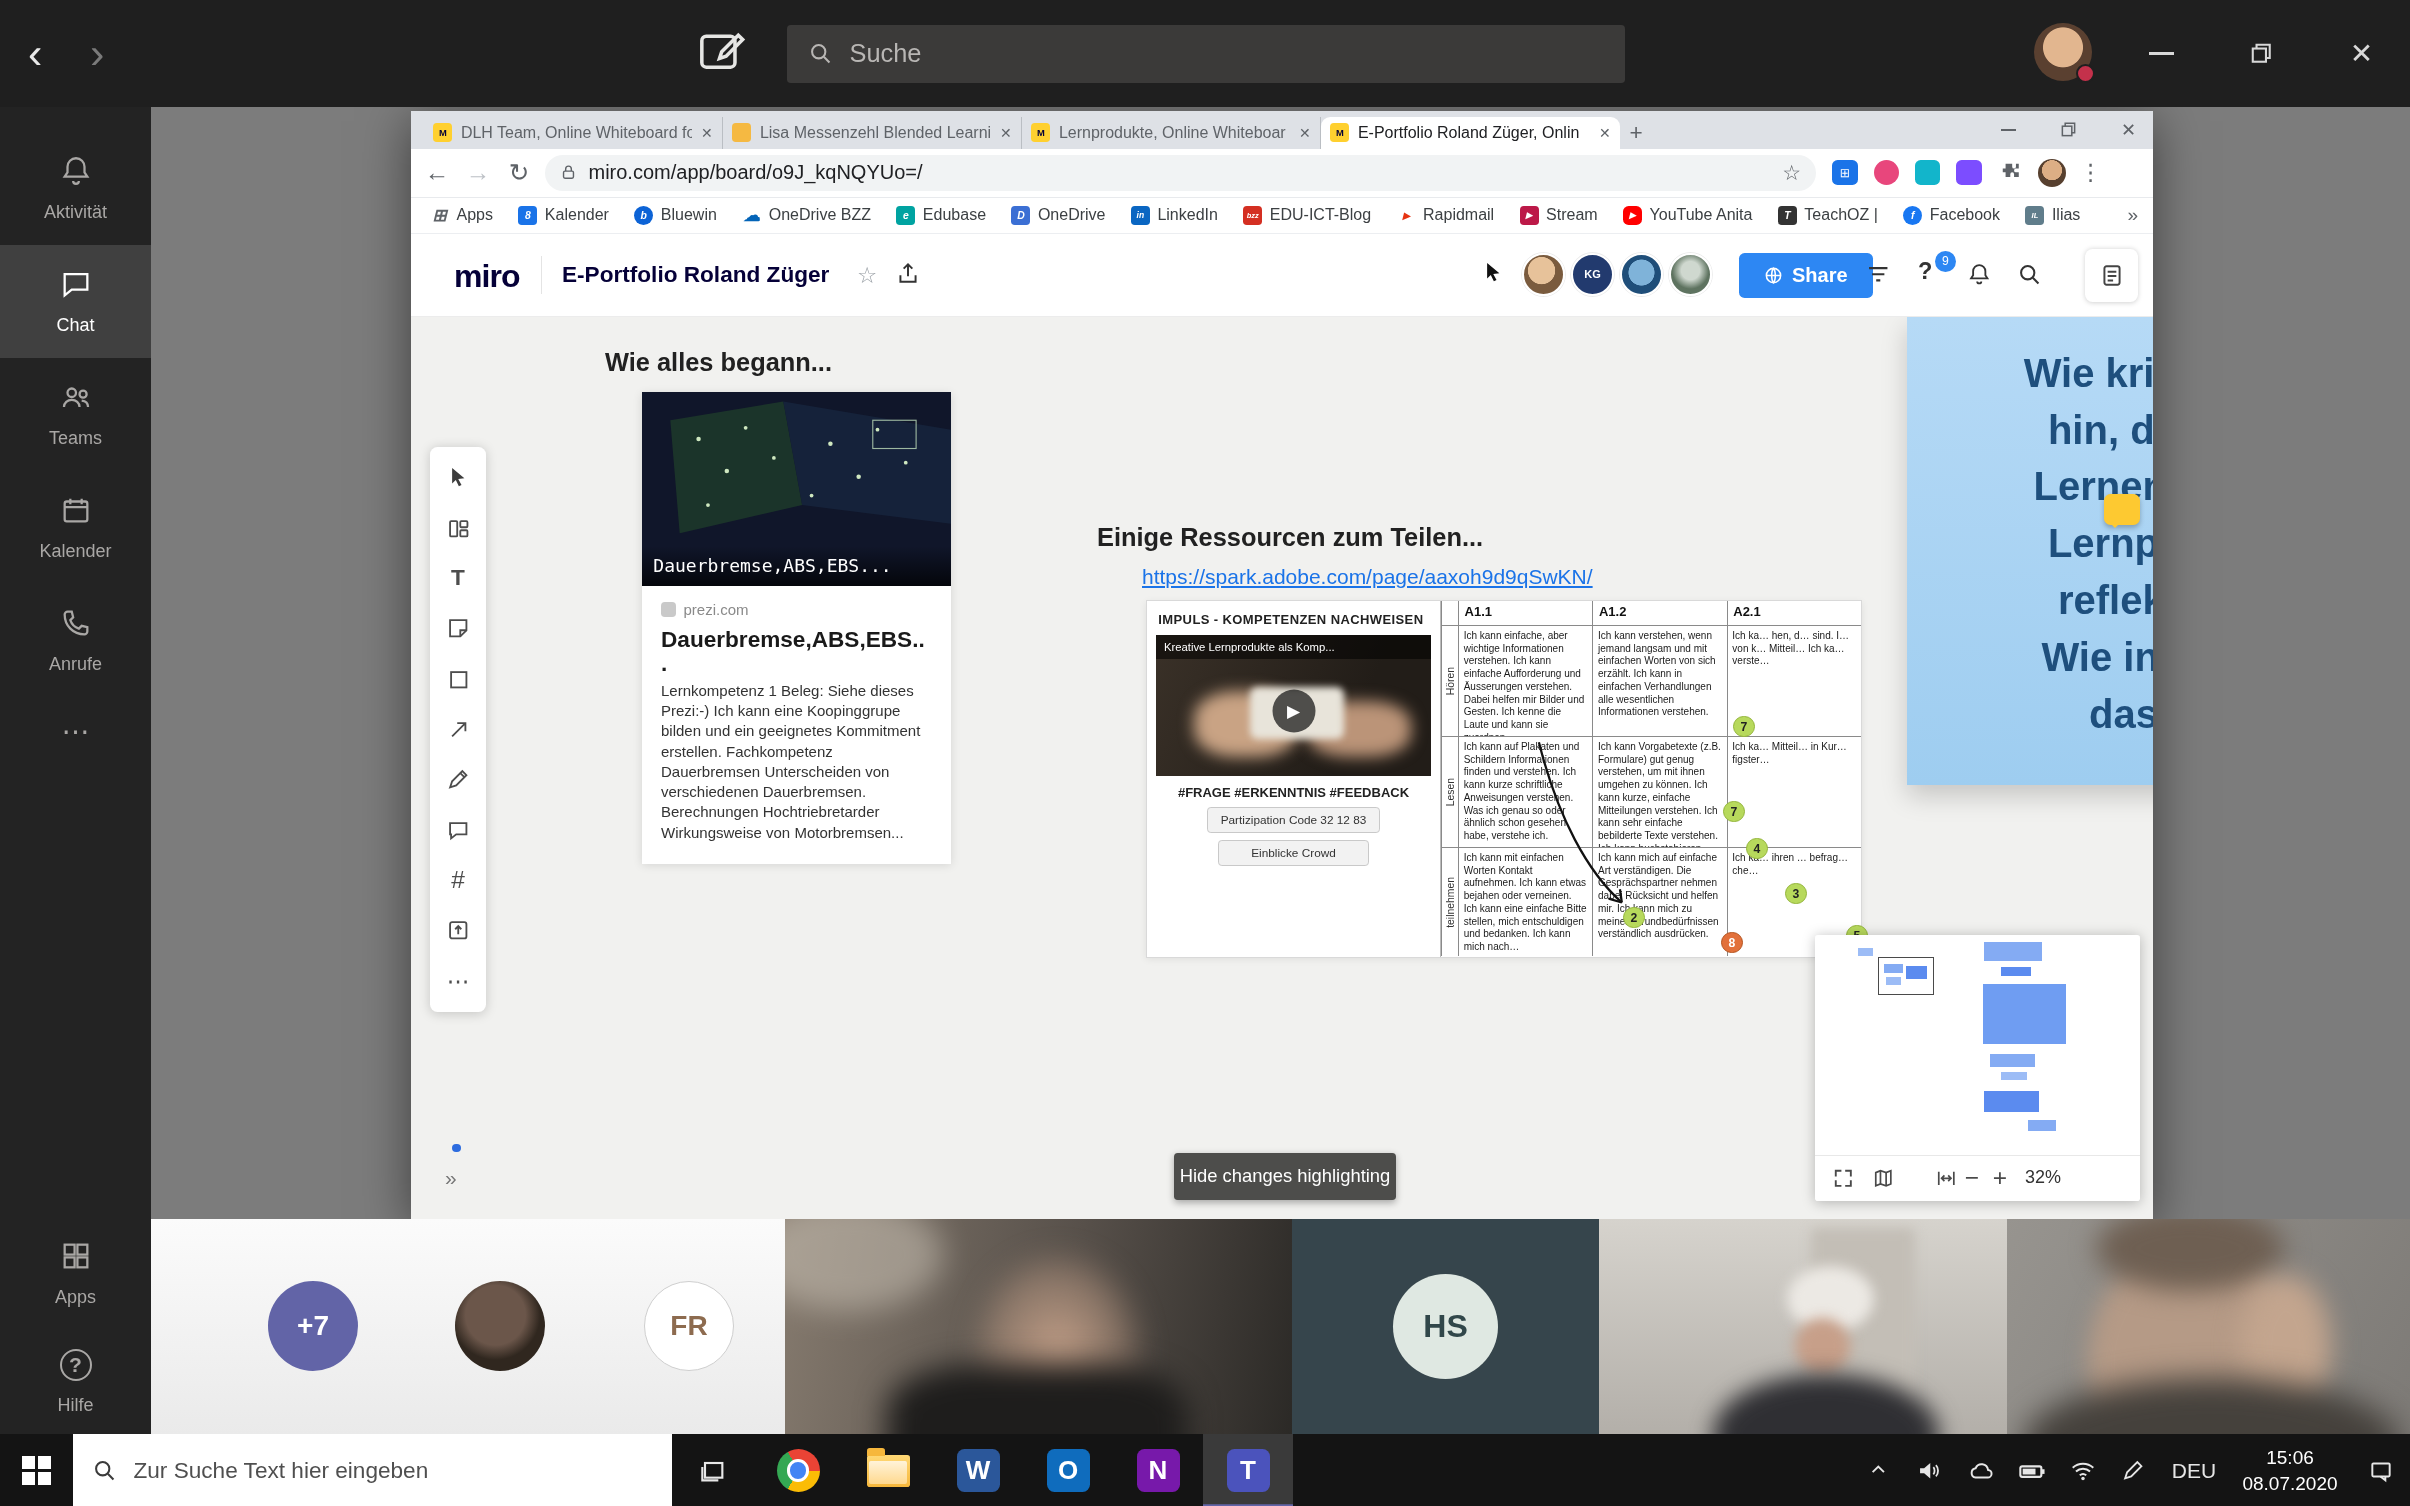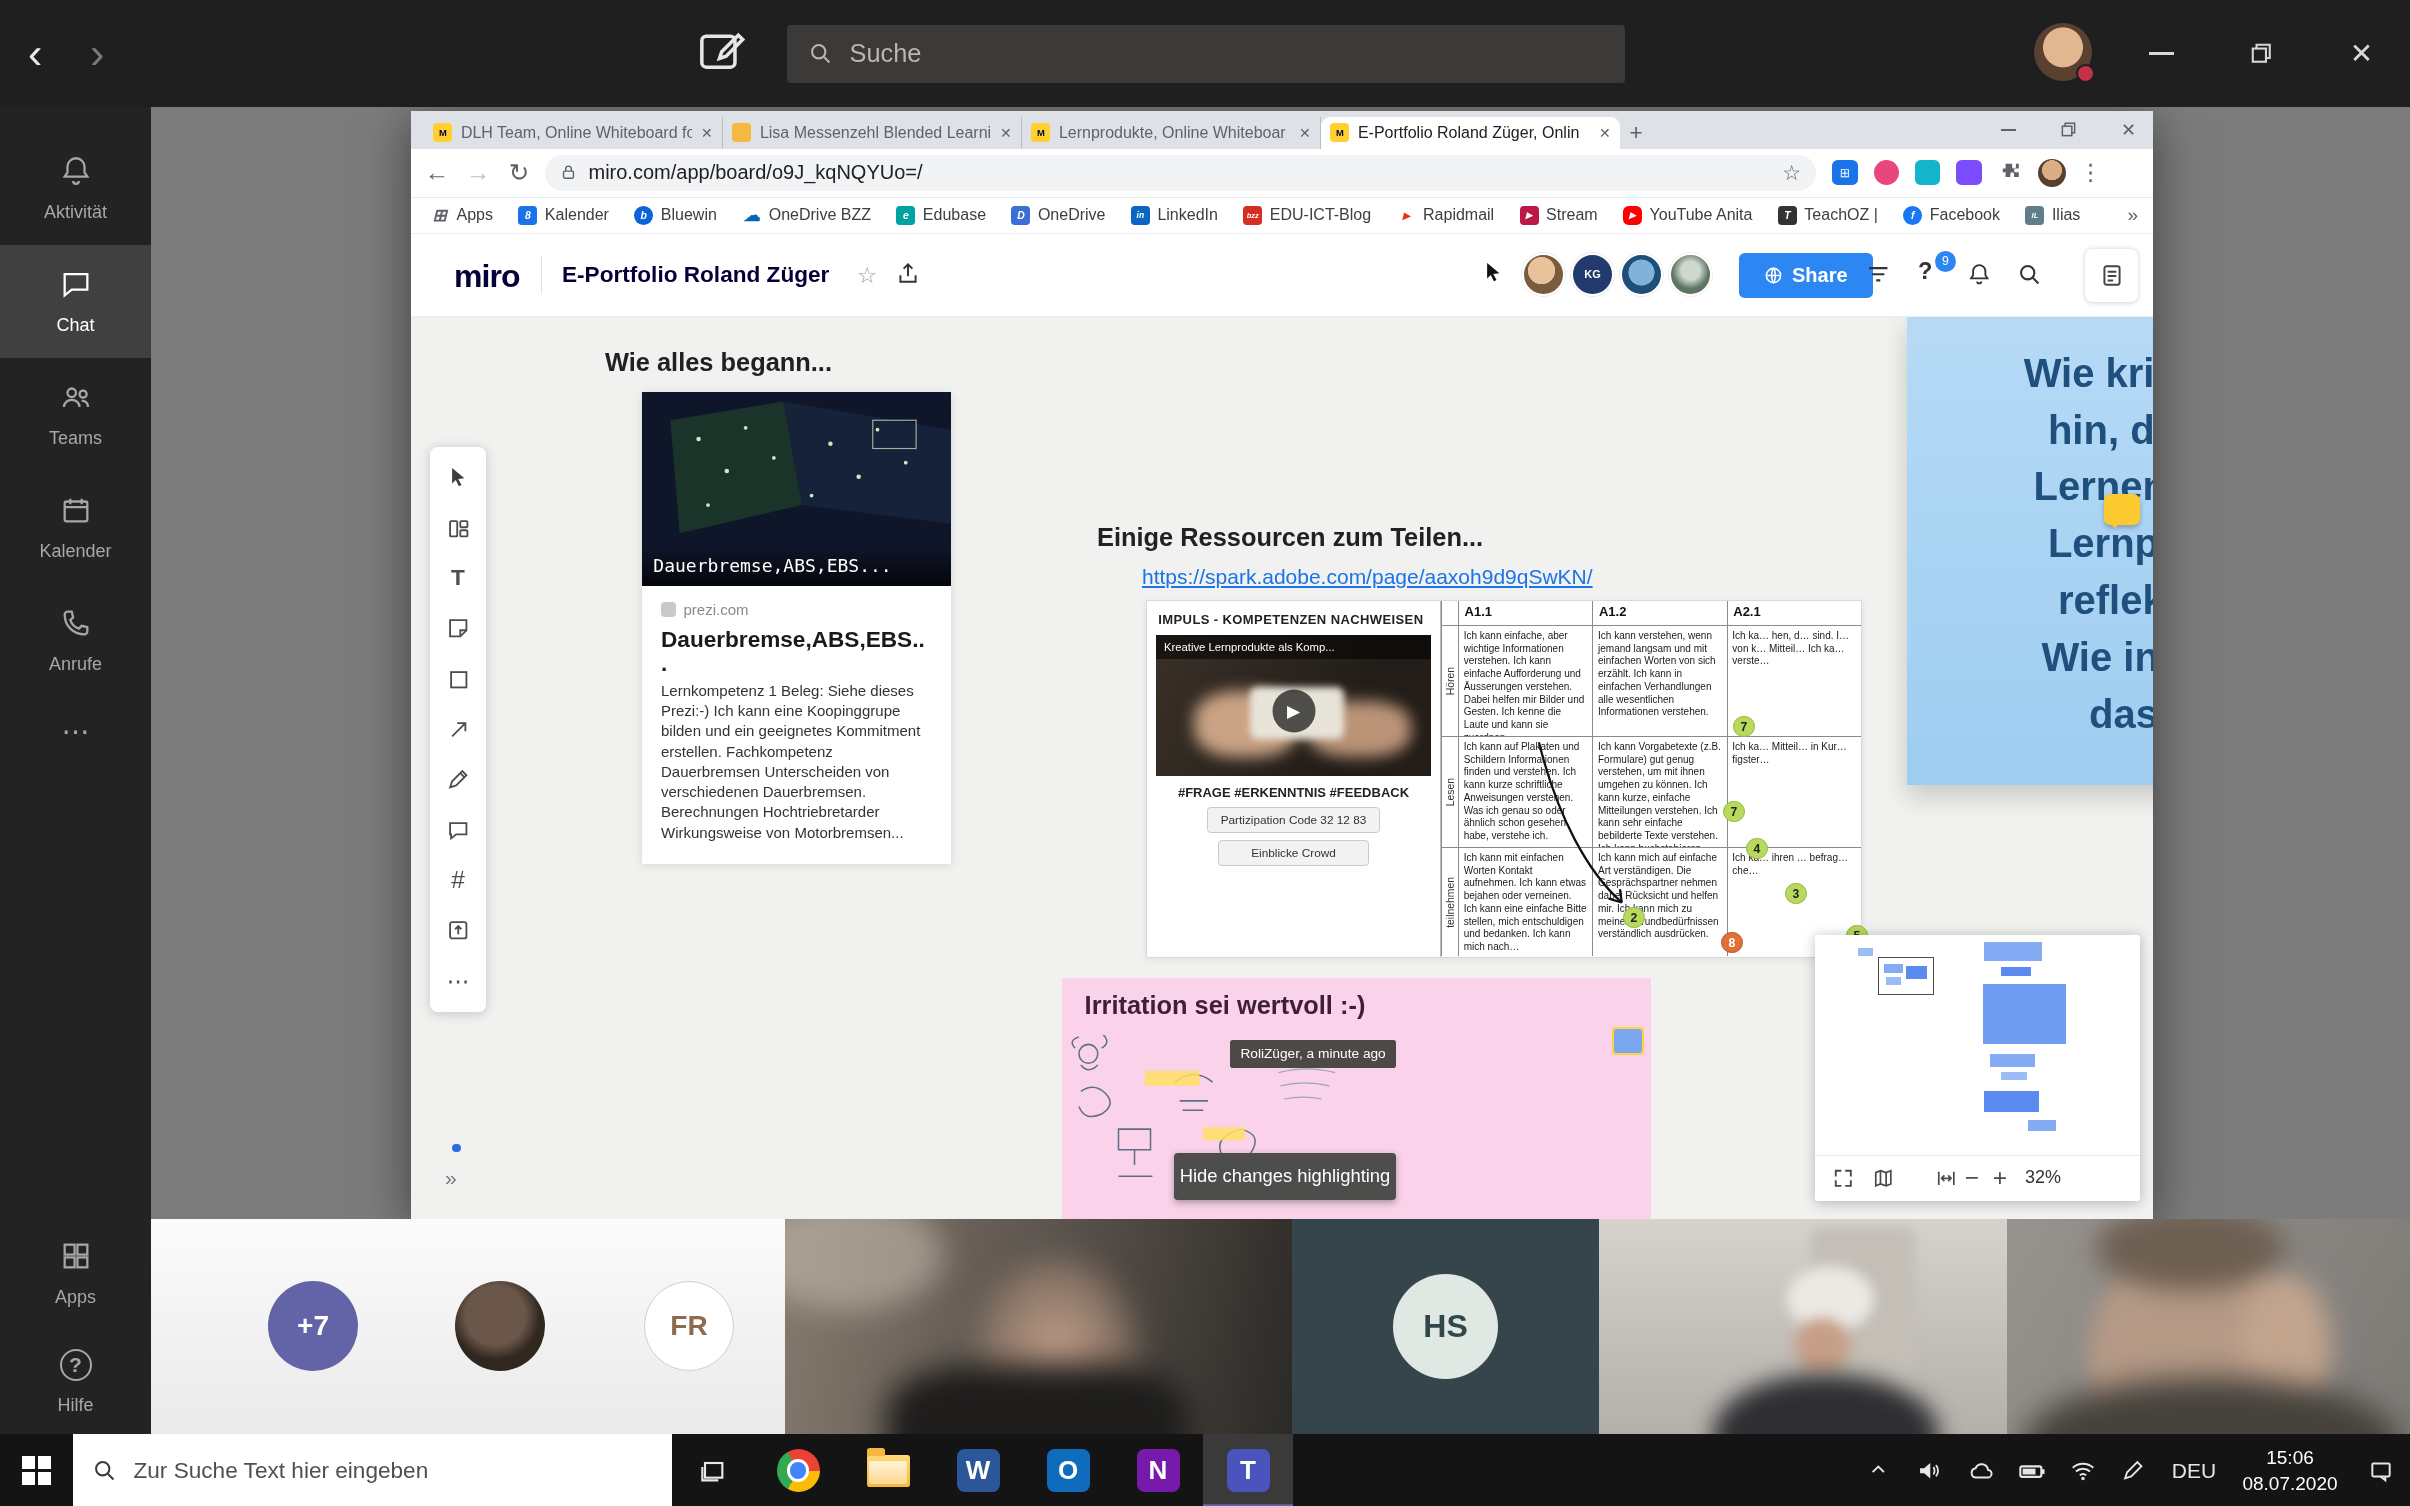--- a/index.html
+++ b/index.html
@@ -613,40 +613,20 @@
       <div class="ln">Wie kriegs</div>
       <div class="ln">hin, das</div>
       <div class="ln">Lernende</div>
       <div class="ln">Lernpro</div>
       <div class="ln">reflekti</div>
       <div class="ln">Wie initii</div>
       <div class="ln">das</div>
     </div>
     <div class="ctag"></div>
 
-    <div class="pink">
-      <div class="pink-title">Irritation sei wertvoll :-)</div>
-      <svg width="339" height="198" viewBox="0 0 360 210" style="position:absolute;left:0;top:38px">
-        <g fill="none" stroke="#5e6f85" stroke-width="1.6">
-          <circle cx="28" cy="40" r="10"></circle>
-              <path d="M20 52q8 10 18 0M14 34q-8-8 4-12M42 34q10-6 2-14"></path>
-          <path d="M20 80q14-10 26 2t-4 22q-18 8-24-8"></path>
-          <path d="M60 120h34v22H60zM77 142v16M60 170h36"></path>
-          <path d="M120 70q20-16 40 0M125 90h30M128 100h22"></path>
-          <path d="M190 120q24 6 10 26t-30 2q-10-20 20-28z"></path>
-        </g>
-        <rect x="88" y="58" width="58" height="16" fill="#ffe066" opacity=".85"></rect>
-        <rect x="150" y="118" width="44" height="14" fill="#ffe066" opacity=".85"></rect>
-        <g fill="none" stroke="#9aa6b5" stroke-width="1.3">
-          <path d="M230 60q30-8 60 0M232 74q26-6 52 0M236 88q20-4 40 0"></path>
-        </g>
-      </svg>
-      <div class="chip">RoliZüger, a minute ago</div>
-      <div class="hibox"></div>
-    </div>
 
     <div class="hidebtn">Hide changes highlighting</div>
 
     <div class="mmap">
       <div class="mm-body">
         <span class="mr l" style="left:43px;top:13px;width:15px;height:8.5px"></span>
         <div class="mm-frame">
           <span class="mr" style="left:4.7px;top:5.6px;width:19px;height:9.4px"></span>
           <span class="mr d" style="left:27px;top:7.5px;width:21px;height:13px"></span>
           <span class="mr l" style="left:6.6px;top:19px;width:15px;height:7.5px"></span>

